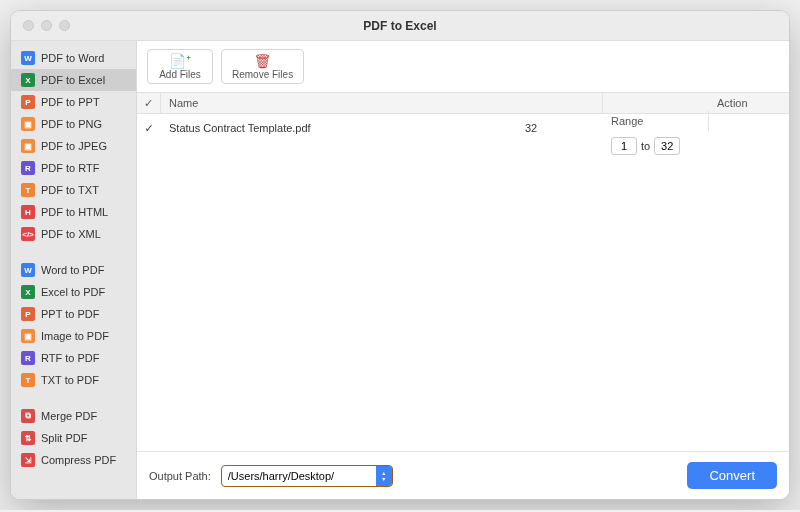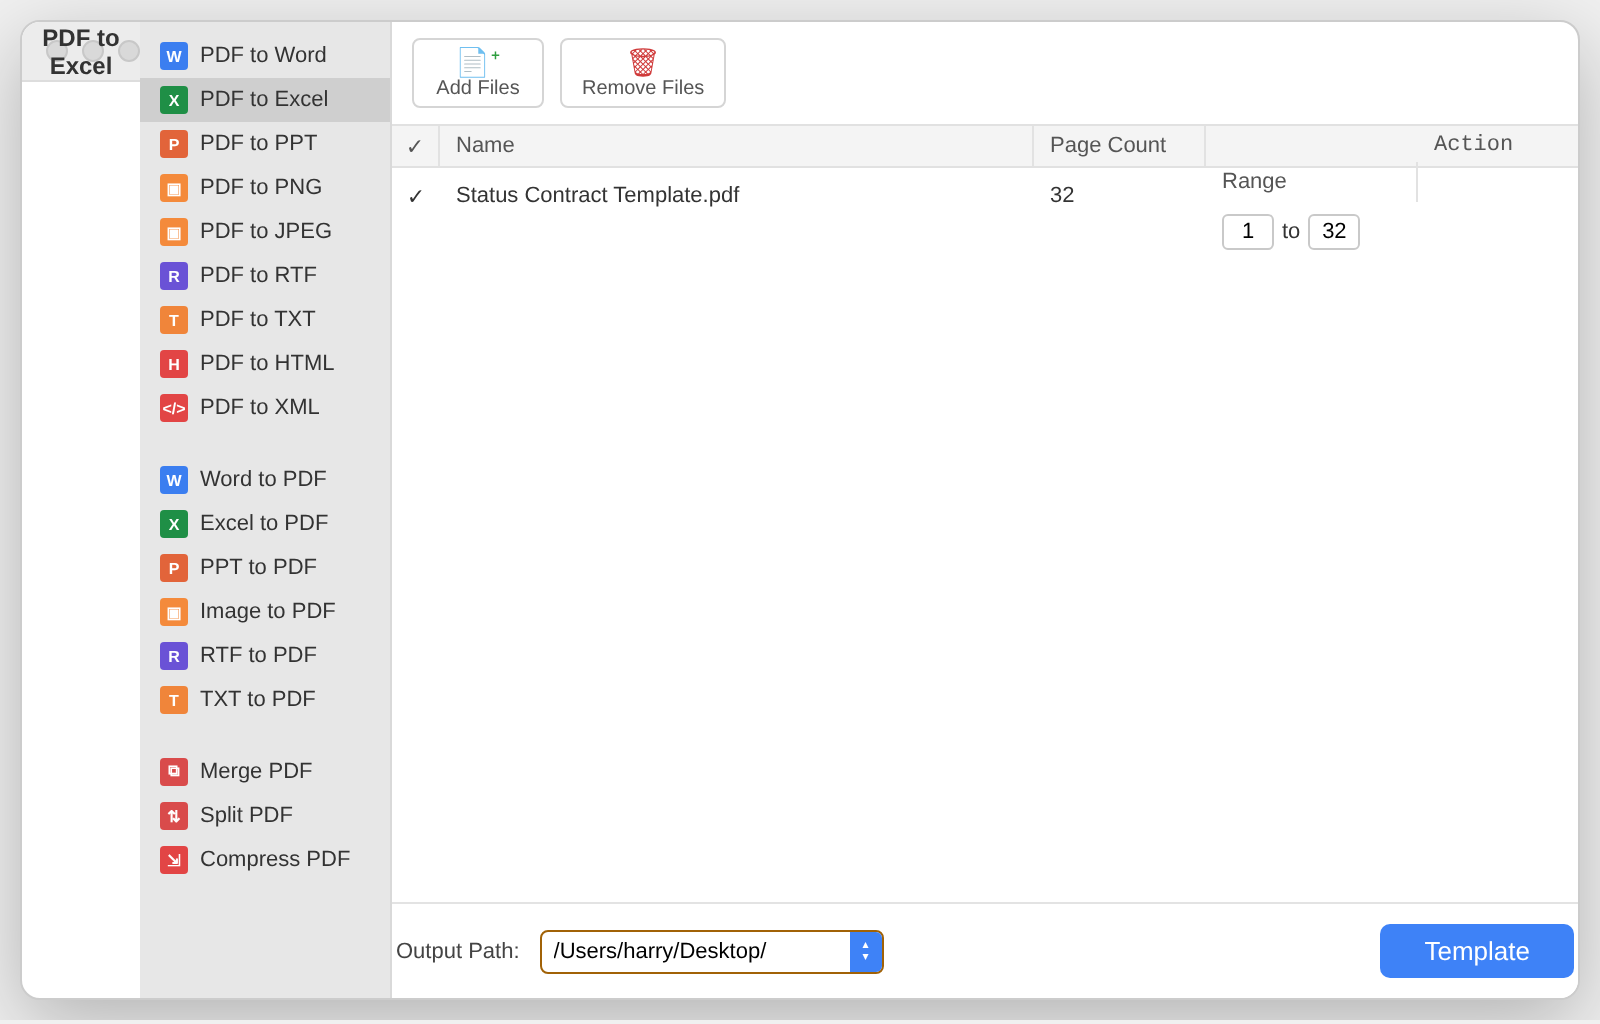--- a/index.html
+++ b/index.html
@@ -1,20 +1,20 @@
 <!DOCTYPE html>
 <html><head>
 <meta charset="utf-8">
 <style>
   * { box-sizing: border-box; margin: 0; padding: 0; font-family: -apple-system, "Helvetica Neue", Arial, sans-serif; }
   body { background: #f0f0f0; display: flex; justify-content: center; align-items: flex-start; }
   .window {
     width: 780px; height: 490px; margin: 10px auto; background: #fff;
     border-radius: 10px; box-shadow: 0 12px 40px rgba(0,0,0,0.25);
-    display: flex; flex-direction: row; overflow: hidden; border:1px solid #ccc;
+    display: flex; flex-direction: column; overflow: hidden; border:1px solid #ccc;
   }
   .titlebar {
     height: 30px; display: flex; align-items: center; position: relative;
     background: #ececec; border-bottom: 1px solid #ddd;
   }
   .traffic { display: flex; gap: 7px; margin-left: 12px; }
   .dot { width: 11px; height: 11px; border-radius: 50%; background: #d9d9d9; border:1px solid #c8c8c8; }
   .title { position: absolute; left:0; right:0; text-align: center; font-size: 12px; font-weight: 600; color:#333; }
   .body { display: flex; flex: 1; min-height: 0; }
   .sidebar {
@@ -40,21 +40,21 @@
     min-width: 66px;
   }
   .tbtn .ic { font-size: 14px; line-height: 14px; display:block; margin-bottom:1px; }
   .add .ic { color:#2e9e3f; }
   .remove .ic { color:#d03b3b; }
   .thead {
     display: flex; align-items: center; background: #f4f4f4; border-top:1px solid #e1e1e1;
     border-bottom:1px solid #e1e1e1; font-size:11px; color:#555; height:22px;
   }
   .col { padding: 0 8px; border-right:1px solid #e2e2e2; height:100%; display:flex; align-items:center; }
-  .col:last-child { border-right:none;font-family:Liberation Mono, monospace; }
+  .col:last-child { border-right:none; }
   .c-check { width: 24px; justify-content:center; }
   .c-name  { flex: 1; }
   .c-page  { width: 86px; }
   .c-range { width: 106px; margin-top: 36px; }
   .c-status{ width: 126px; }
   .c-action{ width: 80px; }
   .rows { flex: 1; overflow: auto; }
   .row { display:flex; align-items:center; font-size:11px; color:#333; height:28px; }
   .row .col { border-right:none; }
   .chk { font-size:11px; }
@@ -62,21 +62,21 @@
     width:26px; height:18px; font-size:11px; text-align:center;
     border:1px solid #c9c9c9; border-radius:3px; background:#fff;
   }
   .range-wrap { display:flex; align-items:center; gap:4px; }
   .spinner {
     width:12px; height:12px; border:2px solid #cfe3ff; border-top-color:#2f7bff;
     border-radius:50%; display:inline-block; margin-right:6px; animation:spin 1s linear infinite;
   }
   @keyframes spin { to { transform:rotate(360deg);} }
   .footer {
-    display:flex; align-items:center; gap:10px; padding:10px 2px;
+    display:flex; align-items:center; gap:10px; padding:10px 12px;
     border-top:1px solid #e3e3e3; background:#fff;
   }
   .outlabel { font-size:11px; color:#444; }
   .outpath {
     flex:1; max-width:260px; height:22px; font-size:11px; padding:0 22px 0 6px;
     border:1px solid #a16207; border-radius:4px; background:#fff; position:relative;
   }
   .pathwrap { position:relative; flex:0 0 auto; }
   .path-arrows {
     position:absolute; right:1px; top:1px; bottom:1px; width:16px;
@@ -188,21 +188,20 @@
         </div>
         <div class="tbtn remove">
           <span class="ic">🗑</span>
           <span>Remove Files</span>
         </div>
       </div>
 
       <div class="thead">
         <div class="col c-check">✓</div>
         <div class="col c-name">Name</div>
-        <div class="col c-page">Page Count</div>
         <div class="col c-range">Range</div>
         <div class="col c-action">Action</div>
       </div>
 
       <div class="rows">
         <div class="row">
           <div class="col c-check">
               <span class="chk">✓</span>
             </div>
           <div class="col c-name">Status Contract Template.pdf</div>
@@ -218,17 +217,17 @@
         </div>
       </div>
 
       <div class="footer">
         <span class="outlabel">Output Path:</span>
         <span class="pathwrap">
           <input class="outpath" value="/Users/harry/Desktop/" style="">
           <span class="path-arrows">▴<br>▾</span>
         </span>
         <span class="spacer"></span>
-        <button class="convert-btn">Template</button>
+        <button class="convert-btn">Convert</button>
       </div>
     </div>
   </div>
 </div>
 
 </body></html>

